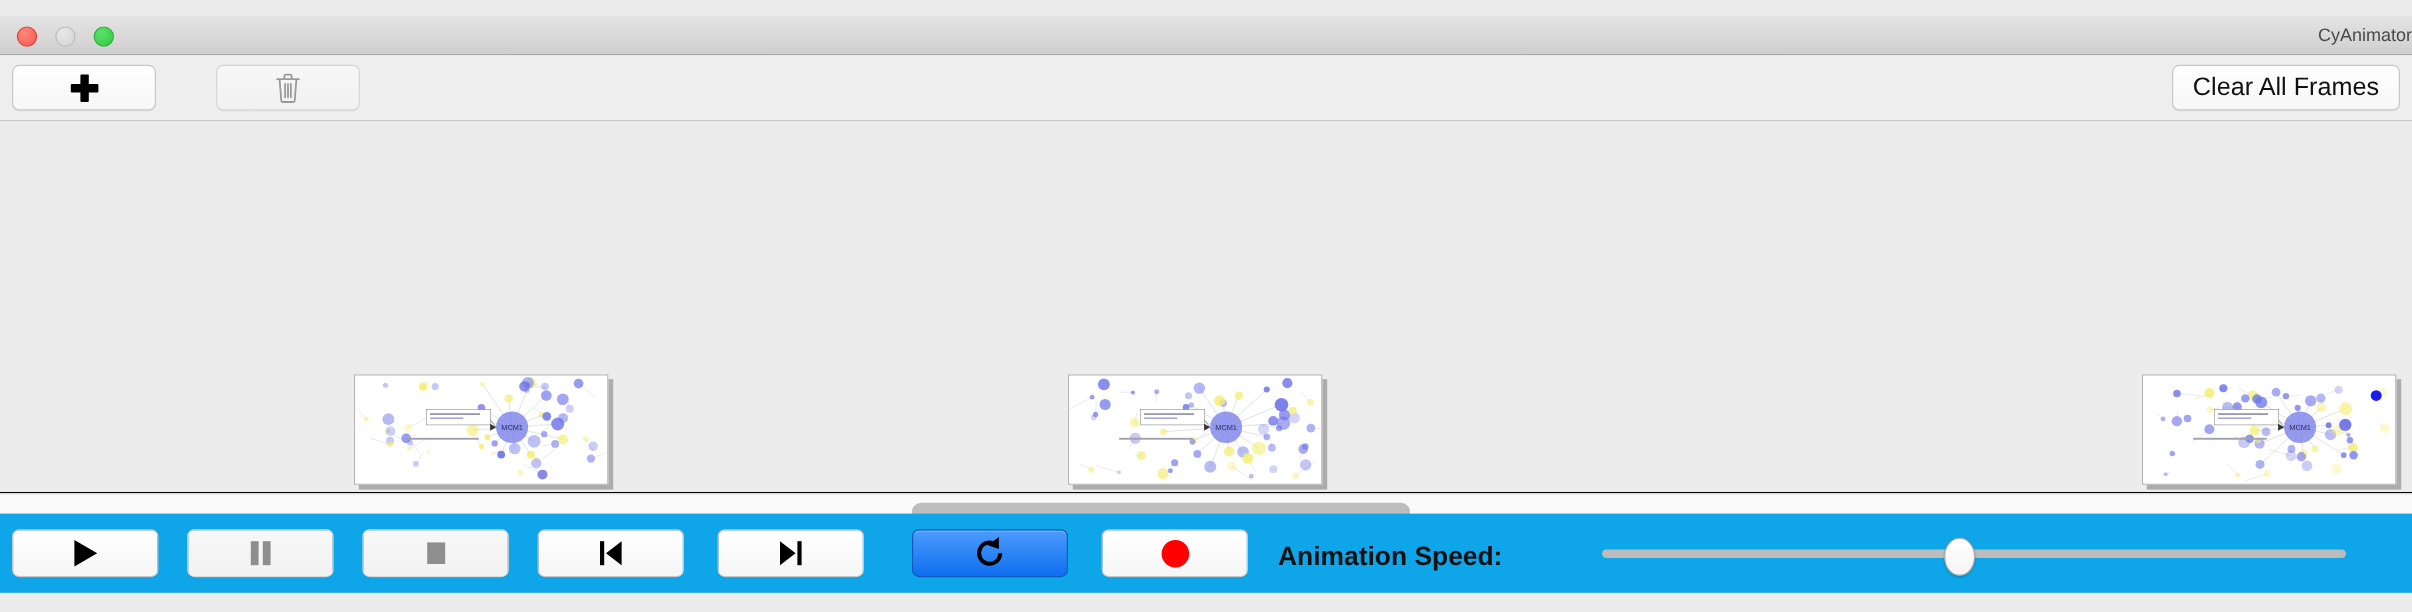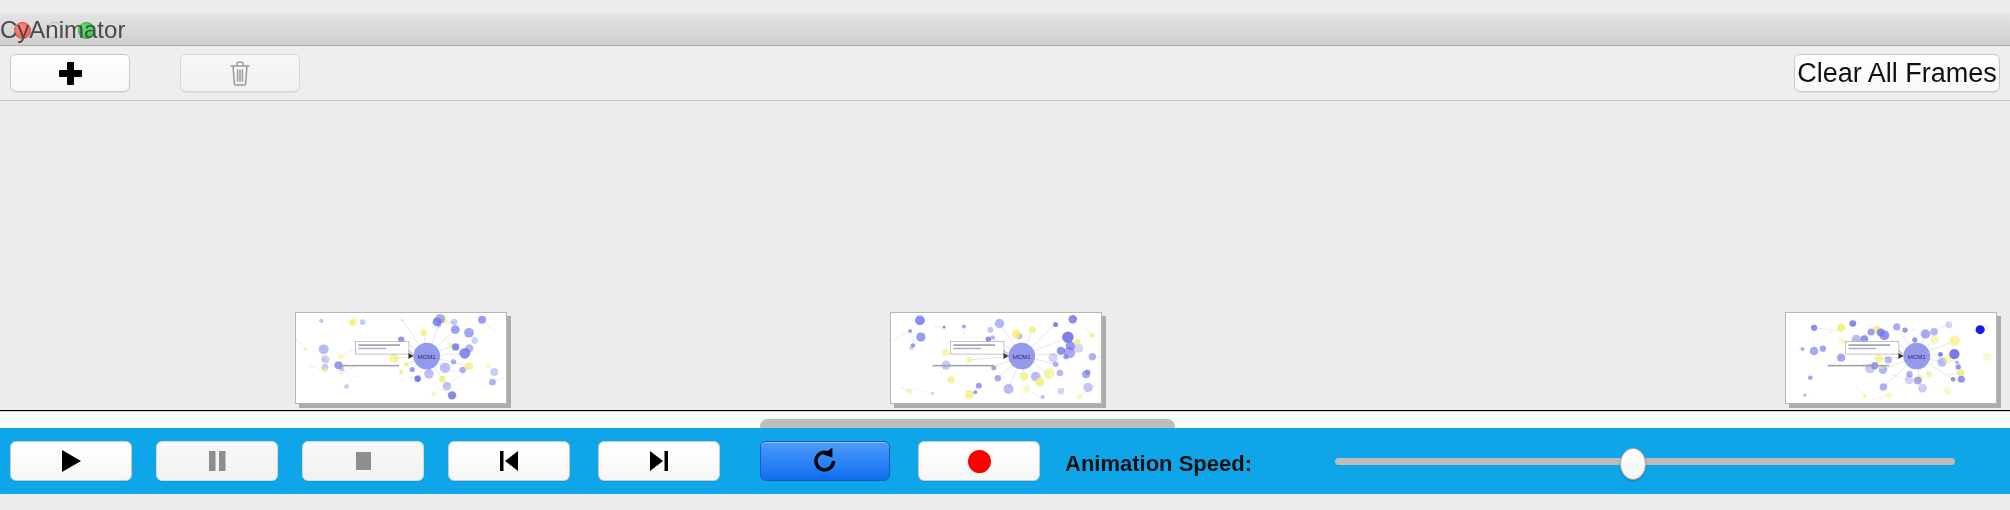--- a/index.html
+++ b/index.html
@@ -58,22 +58,22 @@
     left: 0; top: 13px;
     width: 2010px; height: 33px;
     background: linear-gradient(#e4e4e4, #cfcfcf);
     border-bottom: 1px solid #a9a9a9;
   }
   .window-title {
     position: absolute;
     left: 0; top: 0;
     width: 100%; height: 33px;
     line-height: 33px;
-    text-align: left;
-    font-size: 24px;
+    text-align: right;
+    font-size: 15px;
     color: #4a4a4a;
   }
   .traffic {
     position: absolute;
     top: 9px;
     width: 17px; height: 17px;
     border-radius: 50%;
   }
   .traffic.close   { left: 14px;  background: radial-gradient(circle at 35% 30%, #ff8a80, #f9564b); border: 1px solid #dd4438; }
   .traffic.min     { left: 46px;  background: radial-gradient(circle at 35% 30%, #e8e8e8, #d2d2d2); border: 1px solid #bdbdbd; }
@@ -99,21 +99,21 @@
     align-items: center;
     justify-content: center;
     cursor: pointer;
   }
   .tbtn.disabled {
     background: linear-gradient(#f7f7f7, #f1f1f1);
     border-color: #d6d6d6;
   }
   .tbtn.add    { left: 10px;  width: 120px; }
   .tbtn.del    { left: 180px; width: 120px; }
-  .tbtn.clear  { right: 10px; width: 206px; font-size: 27px; color: #111; }
+  .tbtn.clear  { right: 10px; width: 190px; font-size: 21px; color: #111; }
 
   .plus-icon {
     position: relative;
     width: 24px; height: 24px;
   }
   .plus-icon::before, .plus-icon::after {
     content: "";
     position: absolute;
     background: #000;
     border-radius: 1px;

